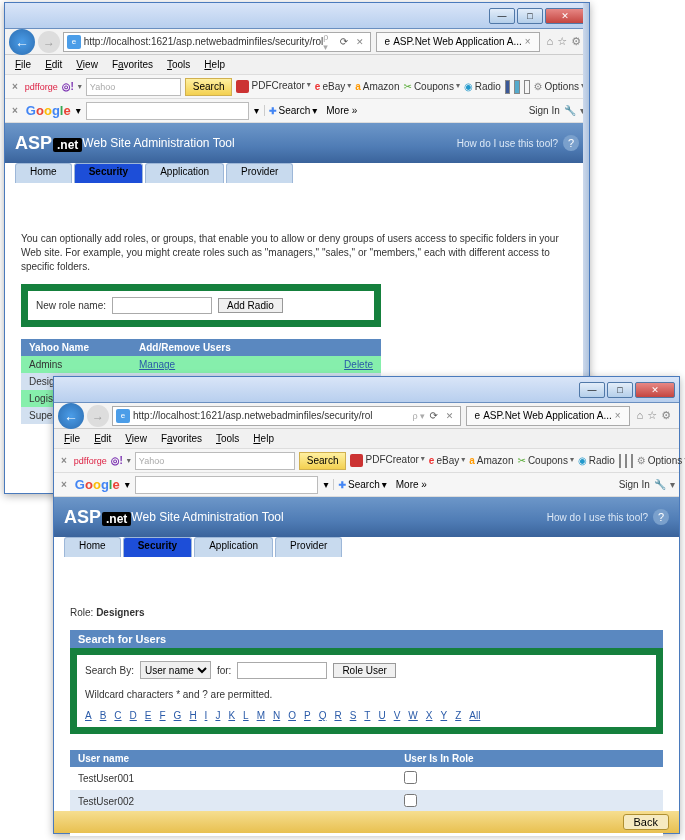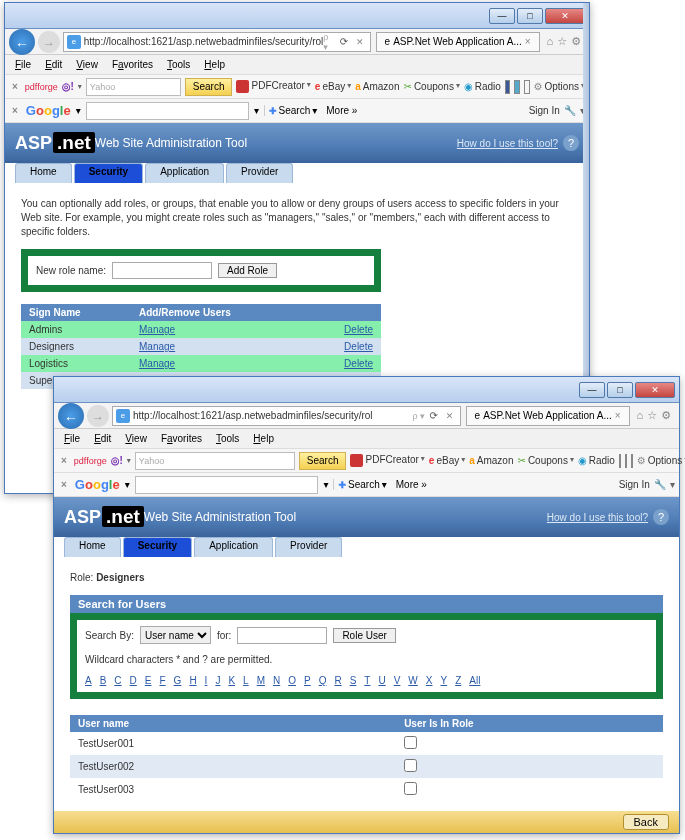--- a/index.html
+++ b/index.html
@@ -47,32 +47,32 @@
   .google-row .x { color: #888; font-weight: bold; cursor: pointer; padding: 0 3px; }
   .google-row .google-logo { font-family: Arial; font-size: 13px; font-weight: bold; }
   .google-row .g1 { color: #4285f4; } .google-row .g2 { color: #ea4335; } .google-row .g3 { color: #fbbc05; } .google-row .g4 { color: #4285f4; } .google-row .g5 { color: #34a853; } .google-row .g6 { color: #ea4335; }
   .google-row .ginput { flex: 1; height: 18px; border: 1px solid #bbb; background: #fff; }
   .google-row .gsearch { padding: 0 4px; border-left: 1px solid #ccc; display: flex; align-items: center; gap: 2px; }
   .google-row .signin { color: #333; cursor: pointer; }
   .google-row .wrench { color: #666; }
   
   .banner { height: 40px; background: linear-gradient(to bottom, #6d97c9 0%, #4f7cb5 60%, #3a639b 100%); color: #fff; display: flex; align-items: center; padding: 0 10px; }
   .banner .asp { font-weight: bold; font-size: 18px; }
-  .banner .asp .dotnet { background: #000; color: #fff; padding: 0 4px; border-radius: 2px; font-size: 19px; margin-left: 1px; }
+  .banner .asp .dotnet { background: #000; color: #fff; padding: 0 4px; border-radius: 2px; font-size: 12px; margin-left: 1px; }
   .banner .sub { font-size: 12px; }
   .banner .spacer { flex: 1; }
-  .banner .howuse { font-size: 10px; text-decoration: underline; color: #dce8f6; cursor: pointer; }
+  .banner .howuse { font-size: 10px; color: #dce8f6; cursor: pointer; }
   .banner .q { width: 16px; height: 16px; border-radius: 50%; background: #7aa0cc; color: #fff; display: inline-flex; align-items: center; justify-content: center; margin-left: 5px; font-size: 11px; }
   
   .tabstrip { height: 20px; background: #fff; display: flex; padding-left: 10px; gap: 0; }
   .tab { border: 1px solid #9db7d8; border-bottom: none; padding: 2px 14px; font-size: 10px; background: #c8daee; cursor: pointer; margin-right: 2px; border-radius: 3px 3px 0 0; }
   .tab.active { background: #1d4ed8; font-weight: bold; }
   
   .content { padding: 14px 16px; font-size: 10px; color: #333; }
-  .content p { line-height: 1.4; margin-bottom: 10px; }
+  .content p { line-height: 1.4; margin-bottom: 10px; margin-top: 35px; }
   
   .panel-header { background: #5a88c0; color: #fff; padding: 3px 8px; font-size: 11px; font-weight: bold; }
   .panel-body { border: 7px solid #15803d; padding: 6px 8px; display: flex; align-items: center; gap: 6px; }
   .panel-body input[type=text] { border: 1px solid #aaa; height: 17px; font-size: 10px; padding: 0 3px; }
   .panel-body button, .btn-flat { border: 1px solid #999; background: #f0f0f0; font-size: 10px; padding: 1px 8px; cursor: pointer; }
   
   .role-table { width: 360px; margin-top: 12px; border-collapse: collapse; font-size: 10px; }
   .role-table th { background: #5a88c0; color: #fff; text-align: left; padding: 3px 8px; font-weight: bold; }
   .role-table td { padding: 3px 8px; }
   .role-table tr.striped-0 td { background: #86efac; }
@@ -210,28 +210,28 @@
     <div class="tab">Provider</div>
   </div>
 
   <div class="content">
     <p>You can optionally add roles, or groups, that enable you to allow or deny groups of users access to specific folders in your Web site. For example, you might create roles such as "managers," "sales," or "members," each with different access to specific folders.</p>
 
     <div style="width:360px">
       <div class="panel-body">
         <span>New role name:</span>
         <input type="text" style="width: 100px;">
-        <button>Add Role</button>
+        <button>Add Radio</button>
       </div>
     </div>
 
     <table class="role-table">
       <thead>
         <tr>
-          <th style="width:110px">Sign Name</th>
+          <th style="width:110px">Yahoo Name</th>
           <th colspan="2">Add/Remove Users</th>
         </tr>
       </thead>
       <tbody id="roles-body">
           <tr class="striped-0">
             <td>Admins</td>
             <td><a>Manage</a></td>
             <td style="text-align:right"><a>Delete</a></td>
           </tr>
           <tr class="striped-1">

